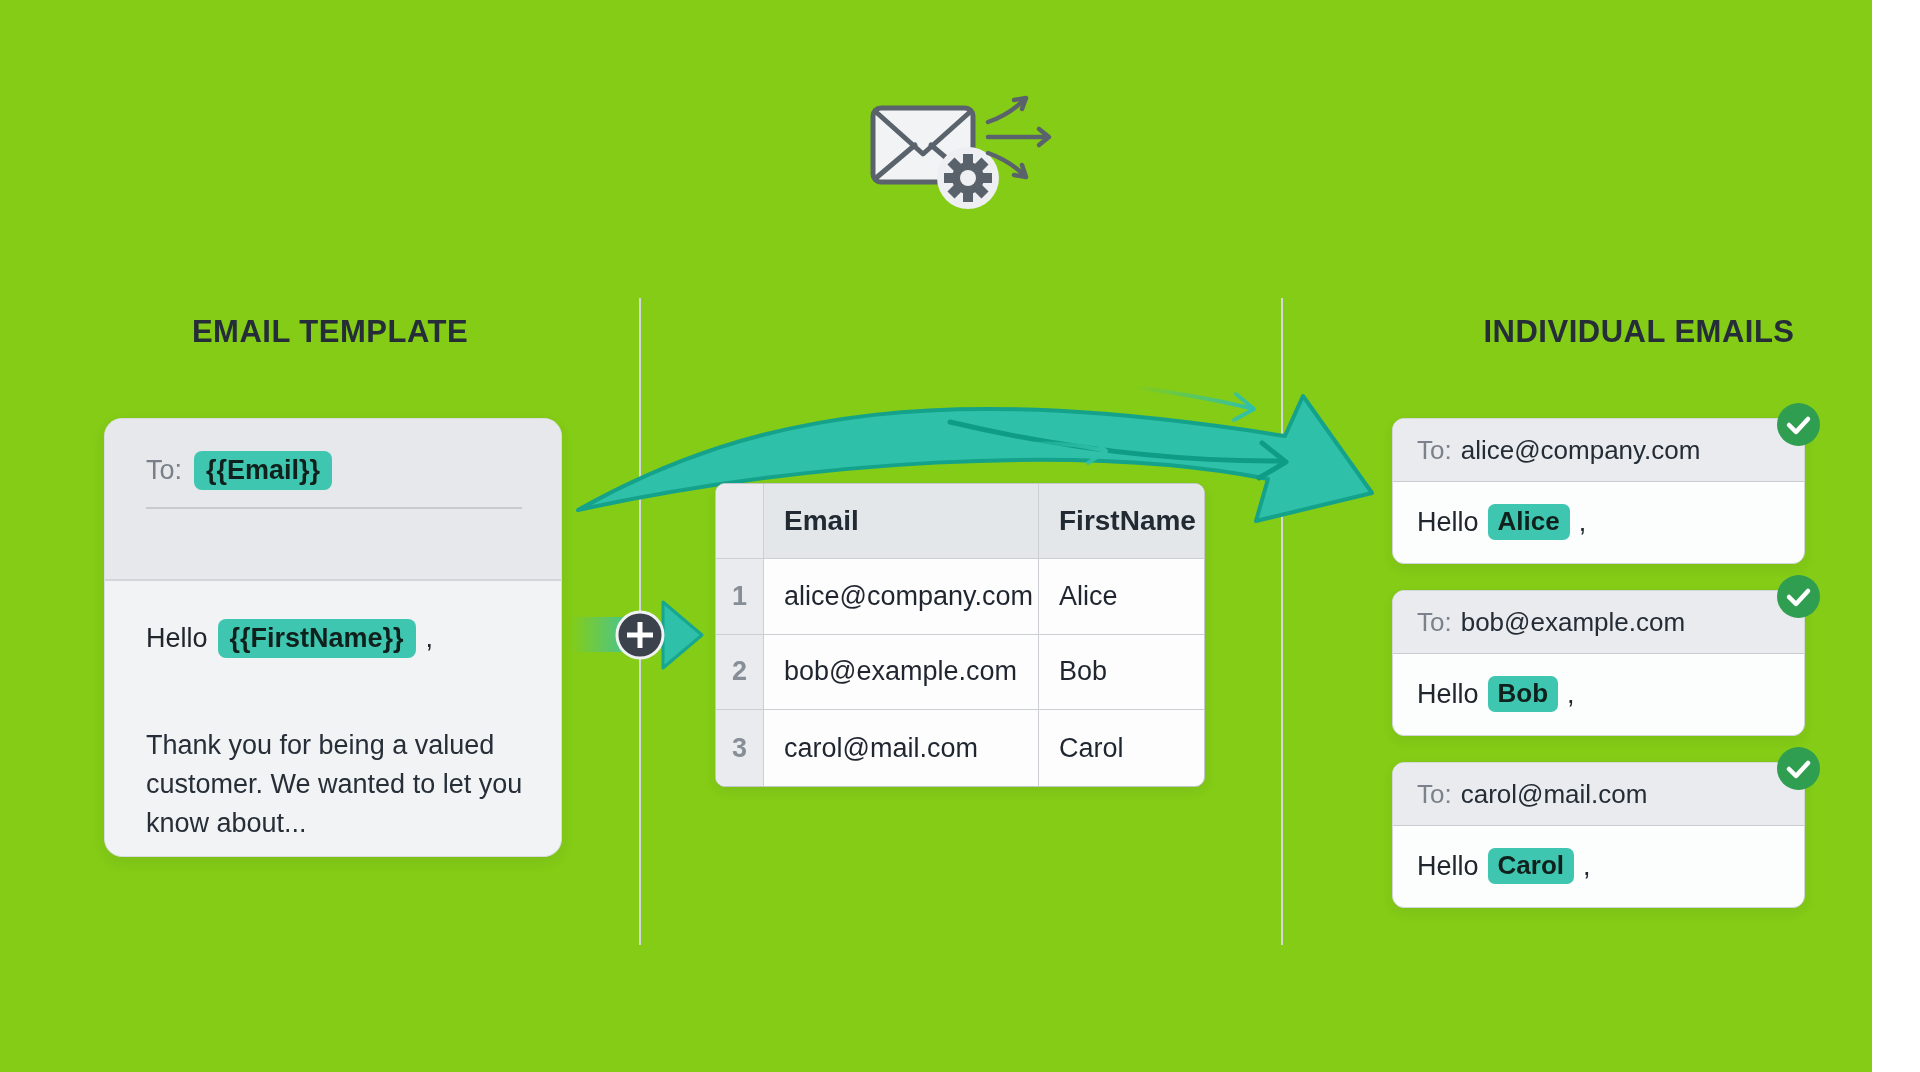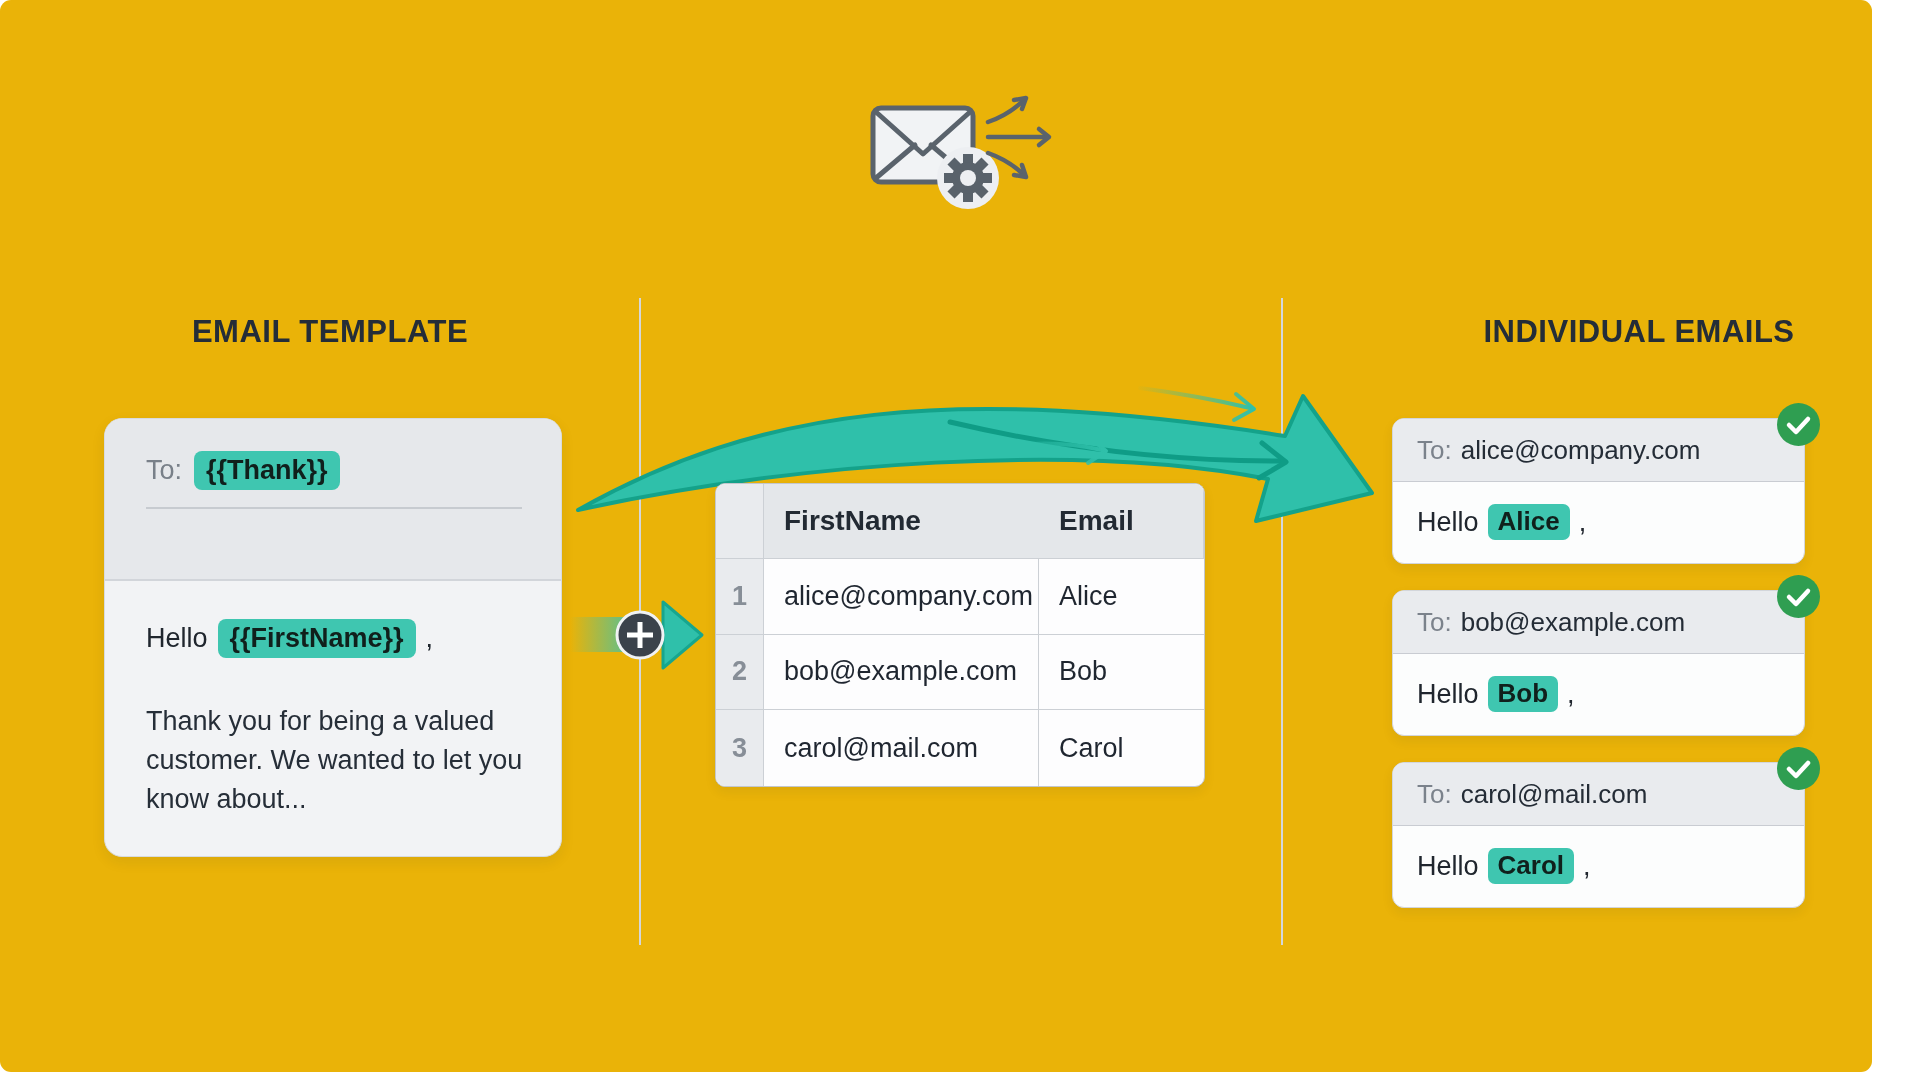--- a/index.html
+++ b/index.html
@@ -1,17 +1,17 @@
 <!DOCTYPE html>
 <html><head>
 <meta charset="utf-8">
 <style>
   html,body{margin:0;padding:0;}
   body{font-family:"Liberation Sans",sans-serif;}
-  #canvas{position:relative;width:1872px;height:1072px;background:#eab308;overflow:hidden;border-radius:11px;}
+  #canvas{position:relative;width:1872px;height:1072px;background:#84cc16;overflow:hidden;}
 
   .section-title{position:absolute;top:314px;transform:translateX(-50%);
     font-size:31px;font-weight:800;letter-spacing:.5px;color:#242d38;white-space:nowrap;}
 
   .vdivider{position:absolute;top:298px;width:2px;height:647px;background:#d4d7dc;}
 
   
   .template-card{position:absolute;left:104px;top:418px;width:456px;height:437px;
     background:#f2f3f5;border:1.5px solid #d8dbdf;border-radius:18px;
     box-shadow:0 5px 14px rgba(30,40,55,.08);overflow:hidden;}
@@ -19,21 +19,21 @@
   .to-row{position:absolute;left:41px;top:32px;display:flex;align-items:center;gap:12px;
     font-size:27px;color:#798089;}
   .head-divider{position:absolute;left:41px;top:88px;width:376px;height:1.5px;background:#c7cbd0;}
   .subject-row{position:absolute;left:41px;top:112px;display:flex;align-items:baseline;gap:10px;
     font-size:27px;color:#798089;}
   .subject-row .value{color:#242c35;}
   .chip{display:inline-block;background:#3fc6b0;color:#10201c;font-weight:bold;
     border-radius:8px;padding:4px 12px;font-size:27px;line-height:1.15;}
   .template-body{position:relative;padding:38px 30px 0 41px;}
   .greeting{display:flex;align-items:center;gap:10px;font-size:27px;color:#20262e;}
-  .body-par{margin-top:44px;width:392px;font-size:27px;line-height:39px;color:#262e38;}
+  .body-par{margin-top:68px;width:392px;font-size:27px;line-height:39px;color:#262e38;}
 
   
   .rtable{position:absolute;left:715px;top:483px;width:488px;height:302px;
     background:#fdfdfe;border:1.5px solid #c3c7cd;border-radius:10px;
     box-shadow:0 5px 12px rgba(30,40,55,.07);overflow:hidden;
     display:grid;grid-template-columns:48px 275px 1fr;grid-template-rows:75px 1fr 1fr 1fr;}
   .rtable .cell{border-right:1.5px solid #ccd0d5;border-bottom:1.5px solid #ccd0d5;
     display:flex;align-items:center;font-size:27px;color:#1f2630;padding-left:20px;}
   .rtable .cell.last-col{border-right:none;}
   .rtable .cell.last-row{border-bottom:none;}
@@ -132,38 +132,38 @@
       <circle cx="85" cy="45" r="23" fill="#3b424b" stroke="#f0f2f4" stroke-width="3"></circle>
       <line x1="72" y1="45" x2="98" y2="45" stroke="#ffffff" stroke-width="5"></line>
       <line x1="85" y1="32" x2="85" y2="58" stroke="#ffffff" stroke-width="5"></line>
     </g>
   </svg>
 
   <div class="template-card">
     <div class="template-head">
       <div class="to-row">
         <span>To:</span>
-        <span class="chip">{{Thank}}</span>
+        <span class="chip">{{Email}}</span>
       </div>
       <div class="head-divider"></div>
     </div>
     <div class="template-body">
       <div class="greeting">
         <span>Hello</span>
         <span class="chip">{{FirstName}}</span>
         <span>,</span>
       </div>
       <div class="body-par">Thank you for being a valued customer. We wanted to let you know about...</div>
     </div>
   </div>
 
   <div class="rtable">
     <div class="cell hcell ncell"></div>
+    <div class="cell hcell">Email</div>
     <div class="cell hcell last-col">FirstName</div>
-    <div class="cell hcell">Email</div>
 
     <div class="cell ncell">1</div>
     <div class="cell">alice@company.com</div>
     <div class="cell last-col">Alice</div>
 
     <div class="cell ncell">2</div>
     <div class="cell">bob@example.com</div>
     <div class="cell last-col">Bob</div>
 
     <div class="cell ncell last-row">3</div>

